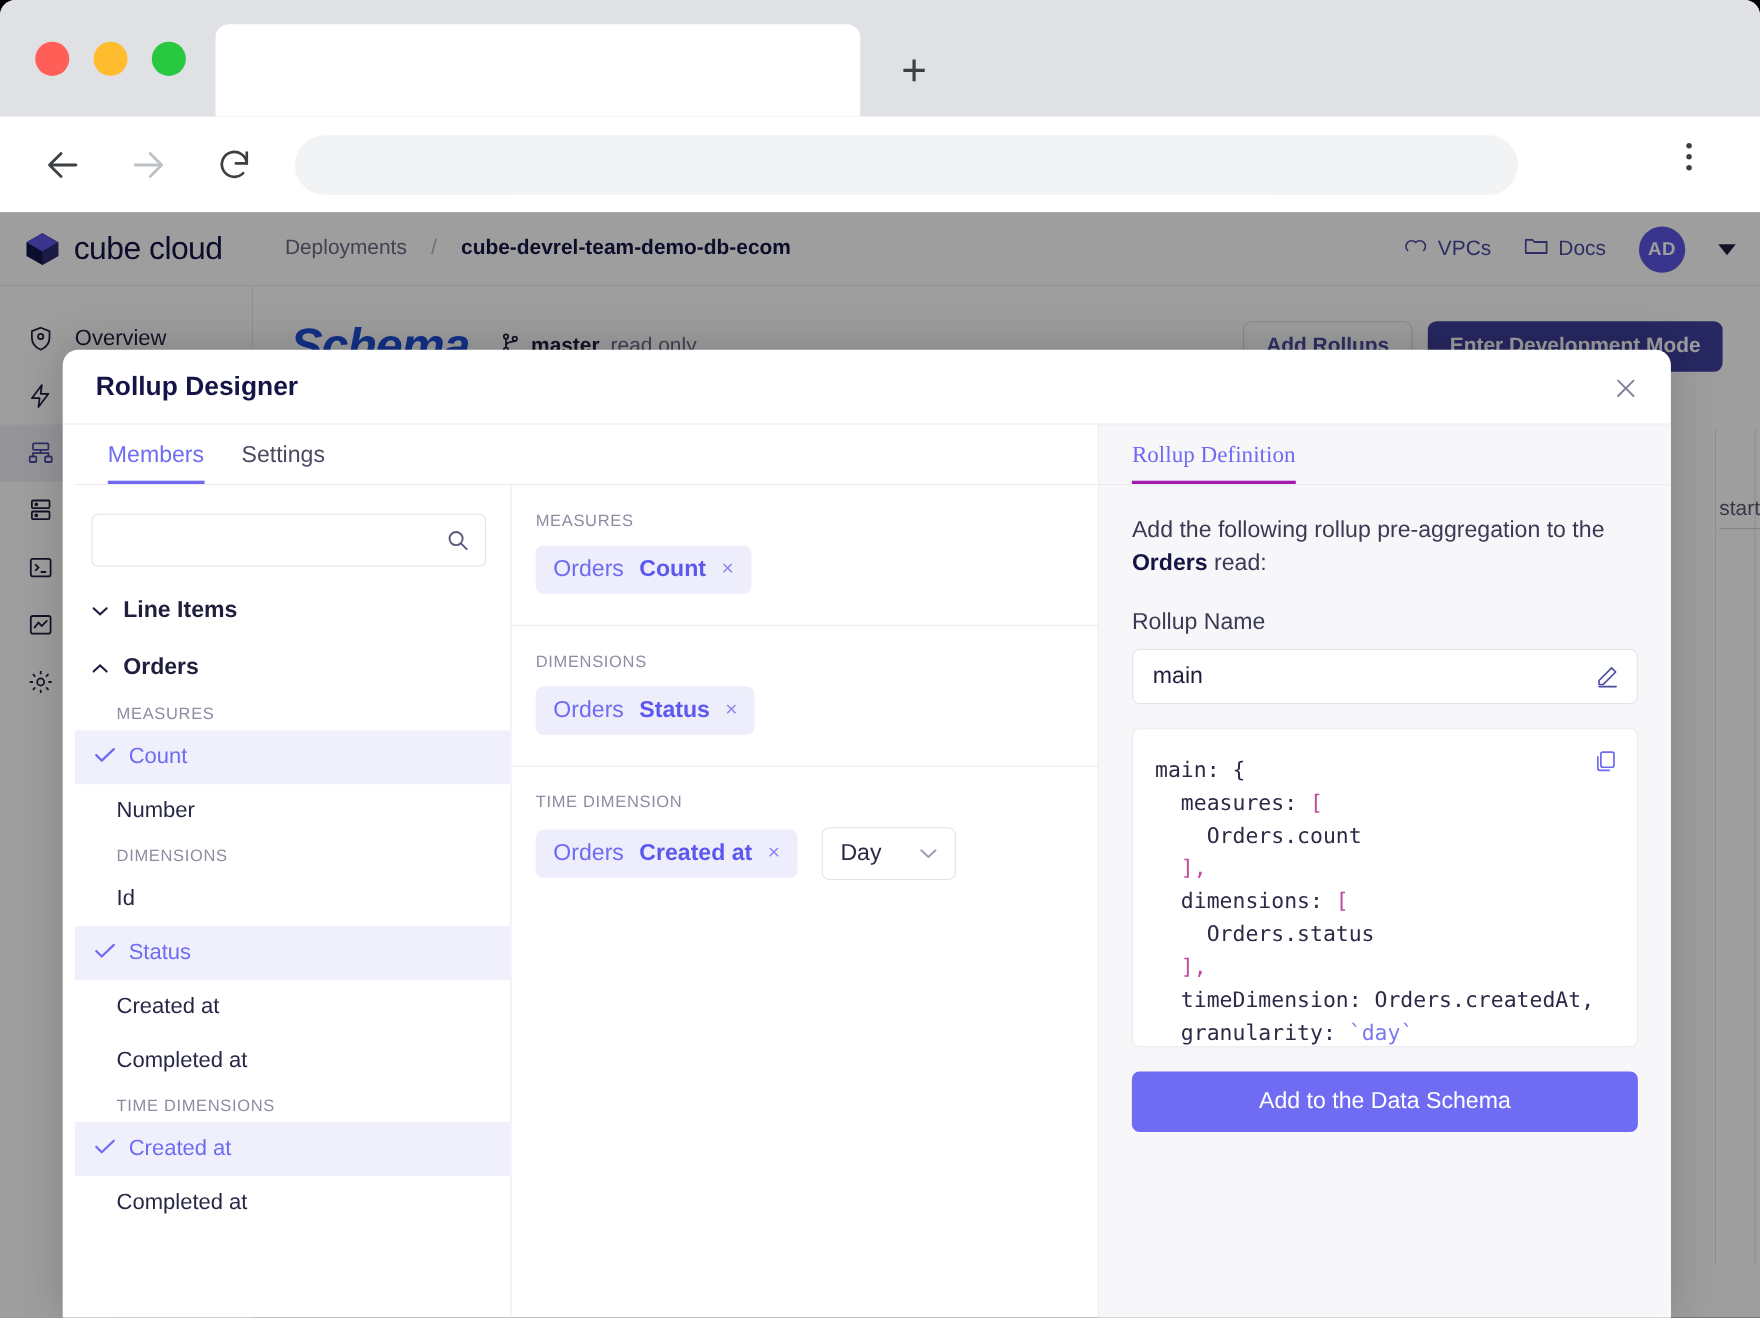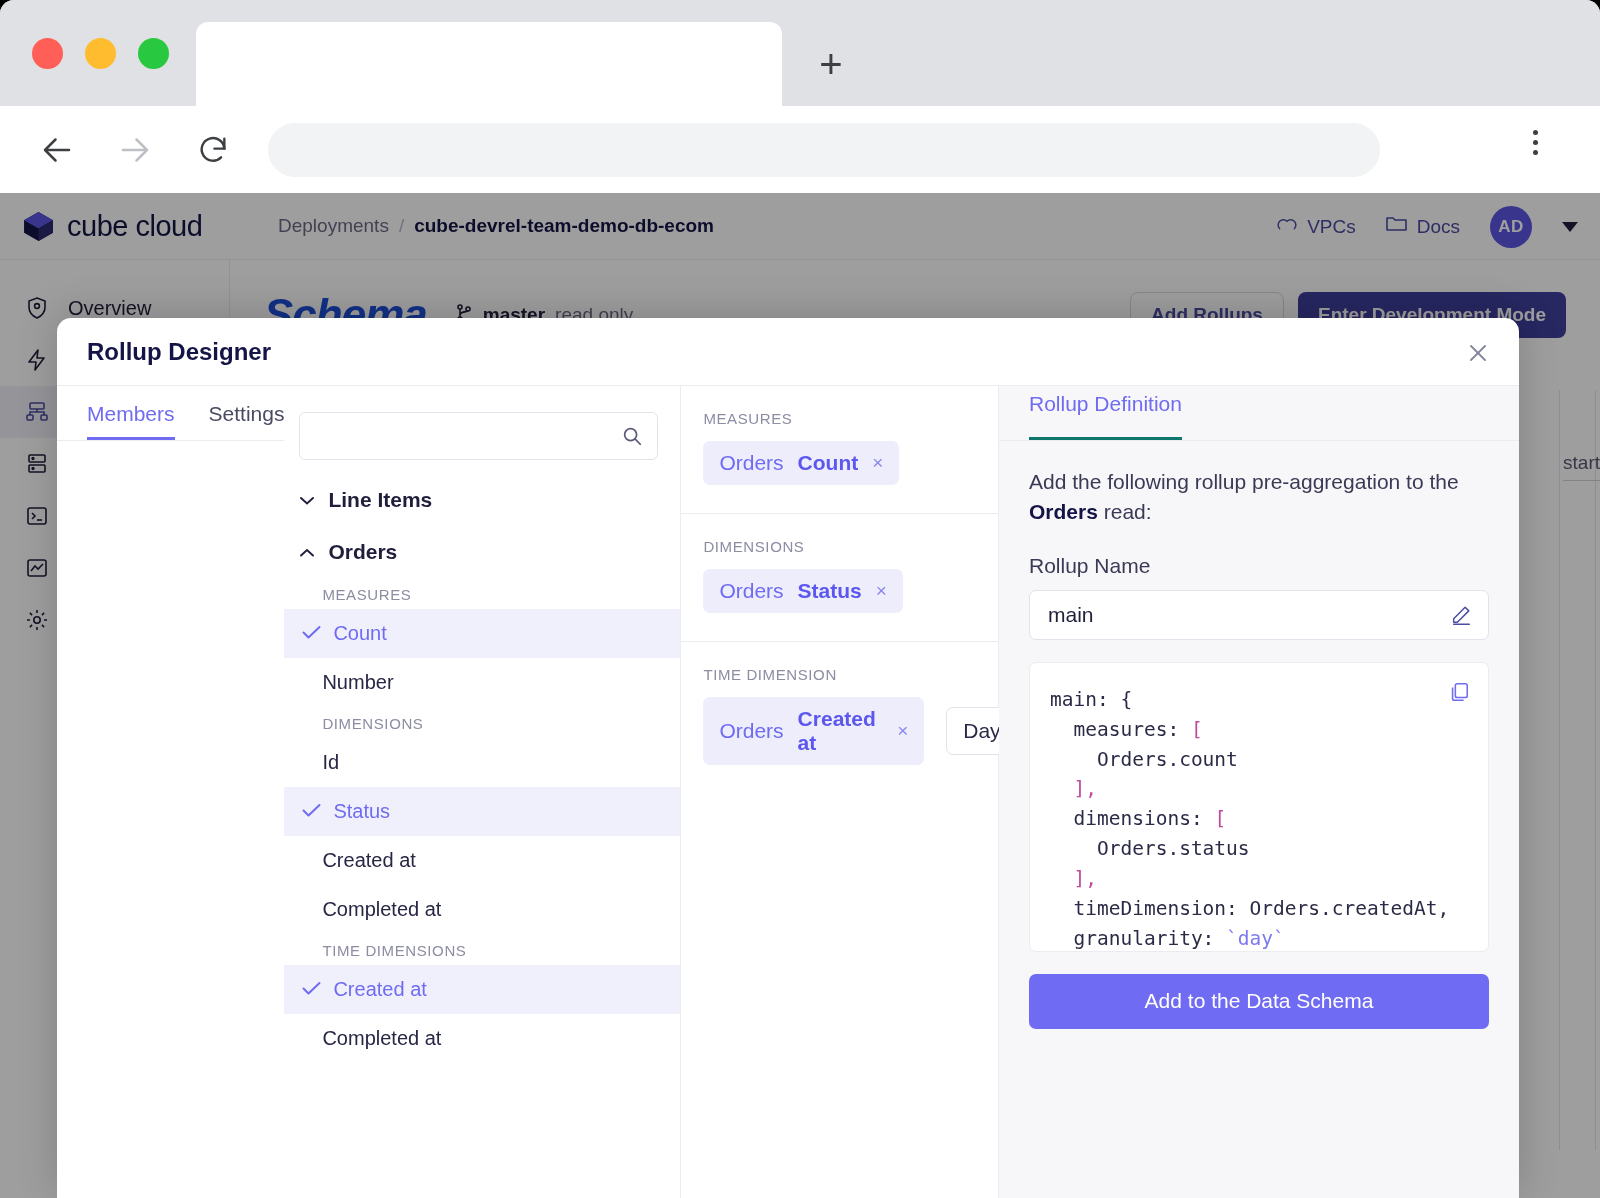--- a/index.html
+++ b/index.html
@@ -90,22 +90,22 @@
   .logo {
     display: flex; align-items: center; gap: 12px;
     margin-left: 22px; width: 228px;
   }
   .logo-mark { width: 33px; height: 33px; }
   .logo-text {
     font-size: 29px; font-weight: 400; color: #141446;
     letter-spacing: -0.5px;
   }
   .crumbs {
-    display: flex; align-items: center; gap: 10px;
-    margin-left: 28px; font-size: 19px;
+    display: flex; align-items: center; gap: 22px;
+    margin-left: 9px; font-size: 19px;
   }
   .crumb-muted { color: #6b6b85; }
   .crumb-sep { color: #b8b8c8; }
   .crumb-strong { color: #141446; font-weight: bold; }
   .header-right {
     position: absolute; right: 22px; top: 0; height: 67px;
     display: flex; align-items: center; gap: 30px;
   }
   .hr-item { display: flex; align-items: center; gap: 9px; color: #4b4ba3; font-size: 19px; }
   .avatar {
@@ -193,21 +193,21 @@
     font-size: 24px; font-weight: bold; color: #141446;
   }
   .modal-close {
     position: absolute; right: 24px; top: 18px;
     width: 34px; height: 34px;
     display: flex; align-items: center; justify-content: center;
     color: #83839a; font-size: 27px; font-weight: 300; line-height: 1;
   }
   .modal-body { flex: 1; display: flex; min-height: 0; }
 
-  .left-pane { width: 942px; display: flex; flex-direction: row; border-right: 1px solid #ececf0; }
+  .left-pane { width: 942px; display: flex; flex-direction: column; border-right: 1px solid #ececf0; padding-left: 11px; }
   .tabs {
     height: 55px; flex: 0 0 55px;
     display: flex; align-items: flex-end; gap: 34px;
     padding-left: 30px;
     border-bottom: 1px solid #ececf0;
   }
   .tab-item {
     font-size: 21px; color: #4a4a63;
     padding-bottom: 11px;
     border-bottom: 3px solid transparent;
@@ -284,21 +284,21 @@
     display: flex; flex-direction: column;
   }
   .rd-tab {
     height: 55px; flex: 0 0 55px;
     display: flex; align-items: flex-end;
     border-bottom: 1px solid #ececf0;
     margin: 0 -30px; padding-left: 30px;
   }
   .rd-tab span {
     font-size: 21px; color: #6f6bf2;
-    padding-bottom: 21px; border-bottom: 3px solid #0f766e;
+    padding-bottom: 11px; border-bottom: 3px solid #a21caf; font-family: Liberation Serif, serif;
   }
   .rd-desc {
     margin-top: 26px;
     font-size: 21px; color: #3a3a55; line-height: 1.45;
   }
   .rd-desc b { color: #141446; font-weight: bold; }
   .rd-name-label { margin-top: 26px; font-size: 21px; color: #3a3a55; }
   .rd-name-input {
     margin-top: 12px; position: relative;
     height: 50px; background: #fff;

